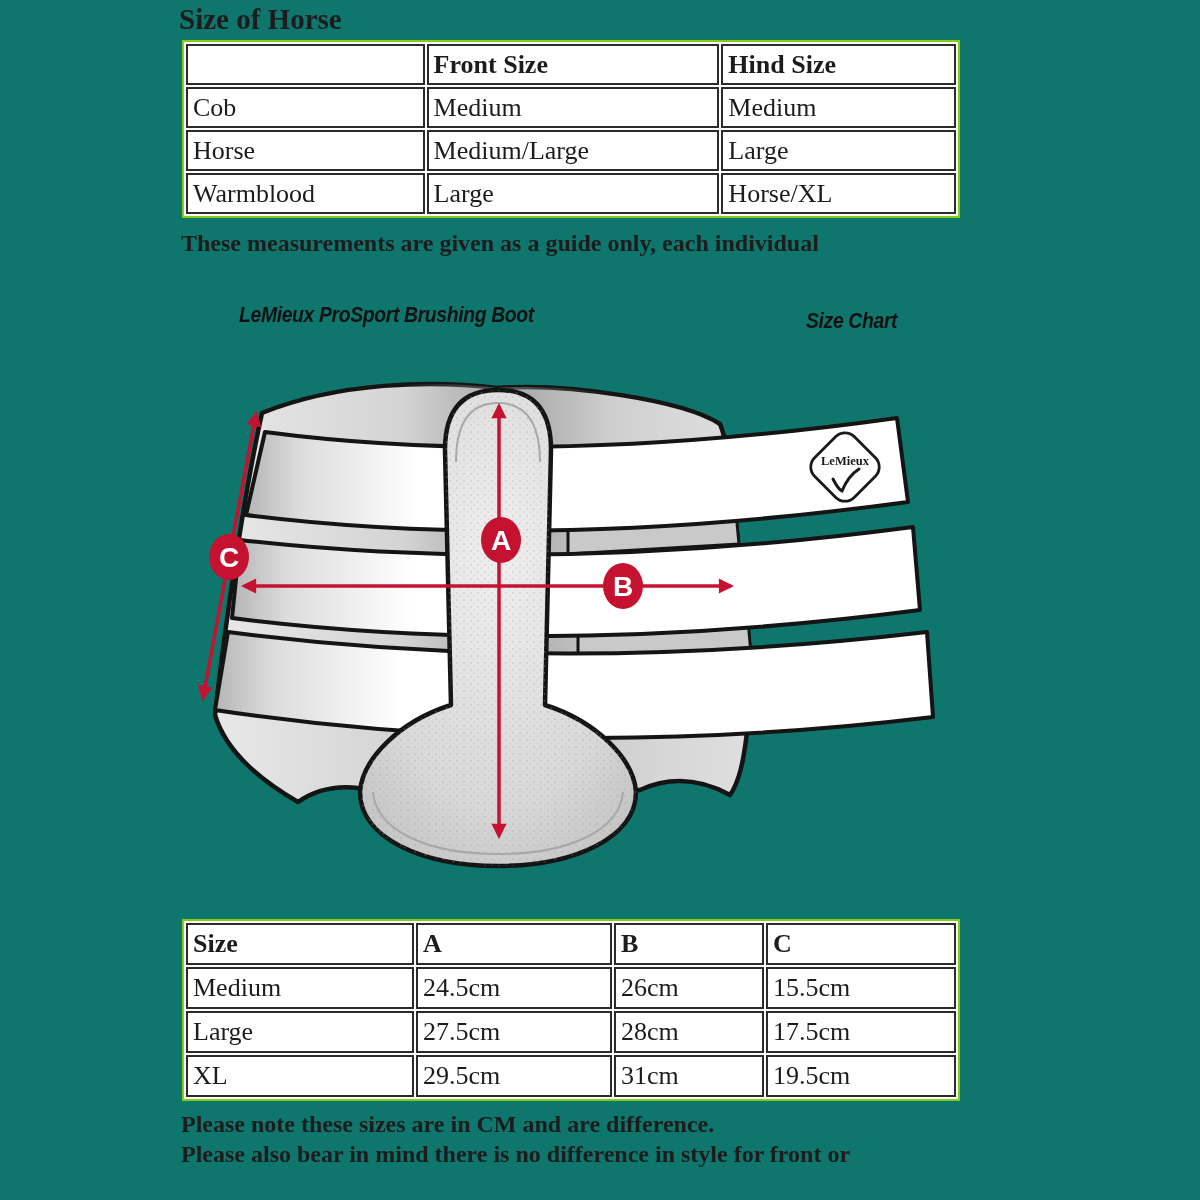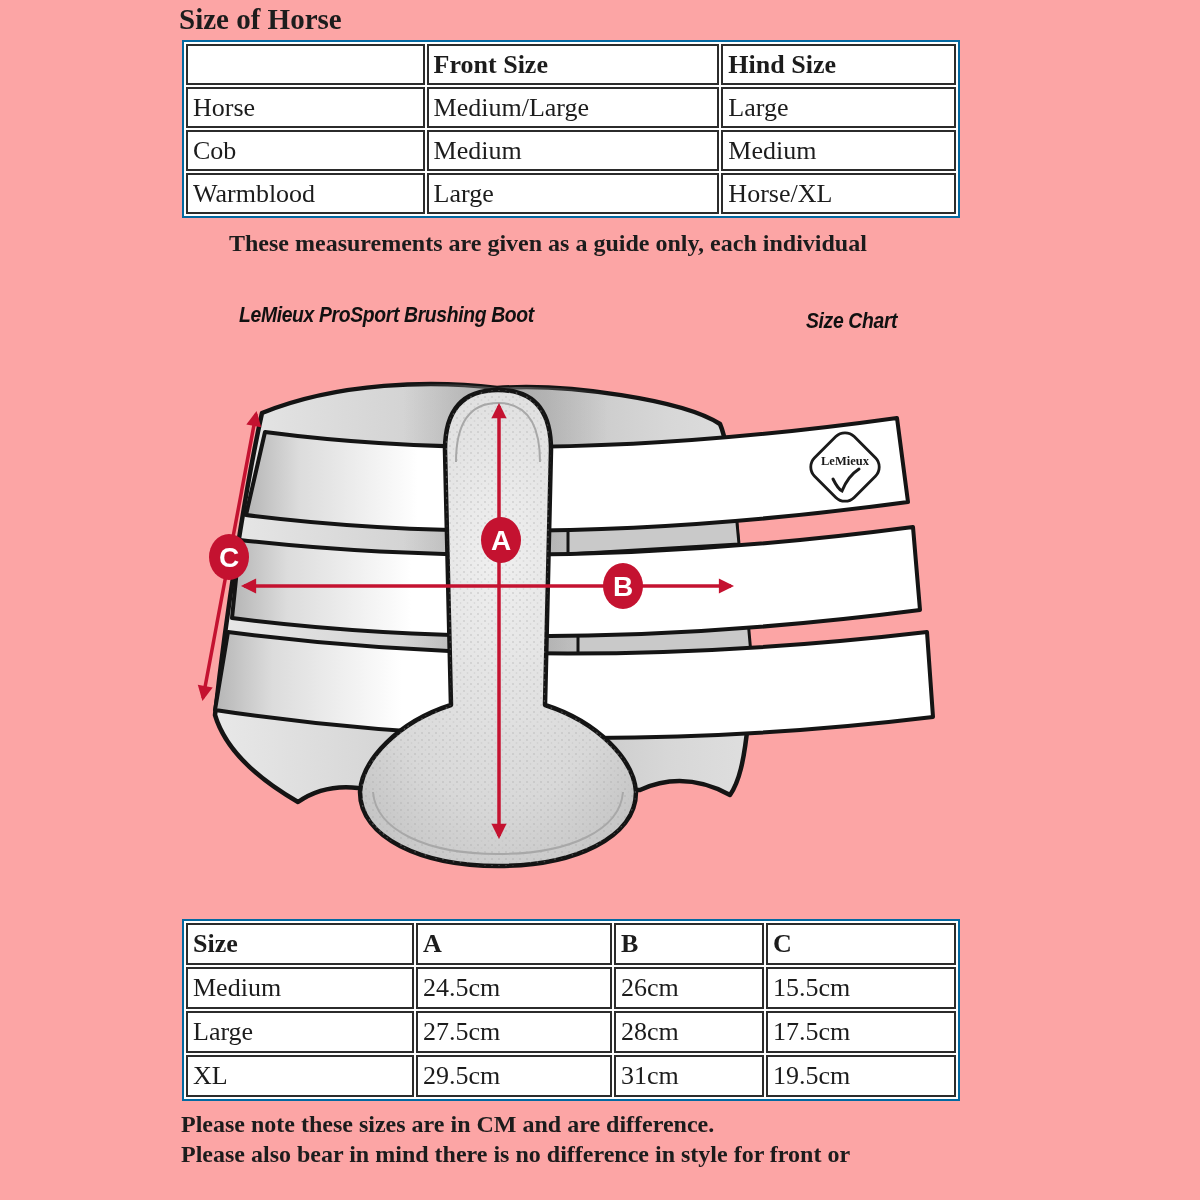--- a/index.html
+++ b/index.html
@@ -1,38 +1,38 @@
 <!DOCTYPE html>
 <html><head>
 <meta charset="utf-8">
 <style>
   html,body{margin:0;padding:0;background:#ffffff;}
   #page{
-    position:relative;width:1200px;height:1200px;background:#fca5a5;overflow:hidden;
+    position:relative;width:1200px;height:1200px;background:#0f766e;overflow:hidden;
     font-family:"Liberation Serif","DejaVu Serif",serif;color:#1c1c1c;
   }
   .abs{position:absolute;}
   .heading{
     left:179px;top:3px;font-size:29px;font-weight:bold;letter-spacing:0px;
   }
   table.sizes{
     border-collapse:separate;border-spacing:2px;table-layout:fixed;
-    border:2px solid #0369a1;background:#ffffff;
+    border:2px solid #84cc16;background:#ffffff;
   }
   table.sizes td{
     border:2px solid #2b2b2b;font-size:26px;padding:0 2px 0 5px;
     vertical-align:middle;overflow:hidden;white-space:nowrap;
   }
   table.t1{left:182px;top:40px;width:778px;}
   table.t1 td{height:37px;}
   table.t2{left:182px;top:919px;width:778px;}
   table.t2 td{height:38px;}
   td.hd{font-weight:bold;}
   .note{
-    left:181px;top:228px;font-size:24px;font-weight:bold;line-height:31px;margin-left:48px;
+    left:181px;top:228px;font-size:24px;font-weight:bold;line-height:31px;
   }
   .footer-note{
     left:181px;top:1110px;font-size:24px;font-weight:bold;line-height:29.5px;
   }
   .diag-title{
     font-family:"Liberation Sans","DejaVu Sans",sans-serif;
     font-weight:bold;font-style:italic;font-size:22px;letter-spacing:-0.4px;
     transform:scaleX(0.88);transform-origin:left center;white-space:nowrap;color:#111;
   }
   .dt-left{left:239px;top:302px;}
@@ -52,28 +52,28 @@
         <col style="width:292px">
         <col style="width:234px">
       </colgroup>
     <tbody>
       <tr>
         <td class="hd"></td>
         <td class="hd">Front Size</td>
         <td class="hd">Hind Size</td>
       </tr>
       <tr>
+        <td>Cob</td>
+        <td>Medium</td>
+        <td>Medium</td>
+      </tr>
+      <tr>
         <td>Horse</td>
         <td>Medium/Large</td>
         <td>Large</td>
-      </tr>
-      <tr>
-        <td>Cob</td>
-        <td>Medium</td>
-        <td>Medium</td>
       </tr>
       <tr>
         <td>Warmblood</td>
         <td>Large</td>
         <td>Horse/XL</td>
       </tr>
     </tbody>
   </table>
 
   <div class="abs note">

